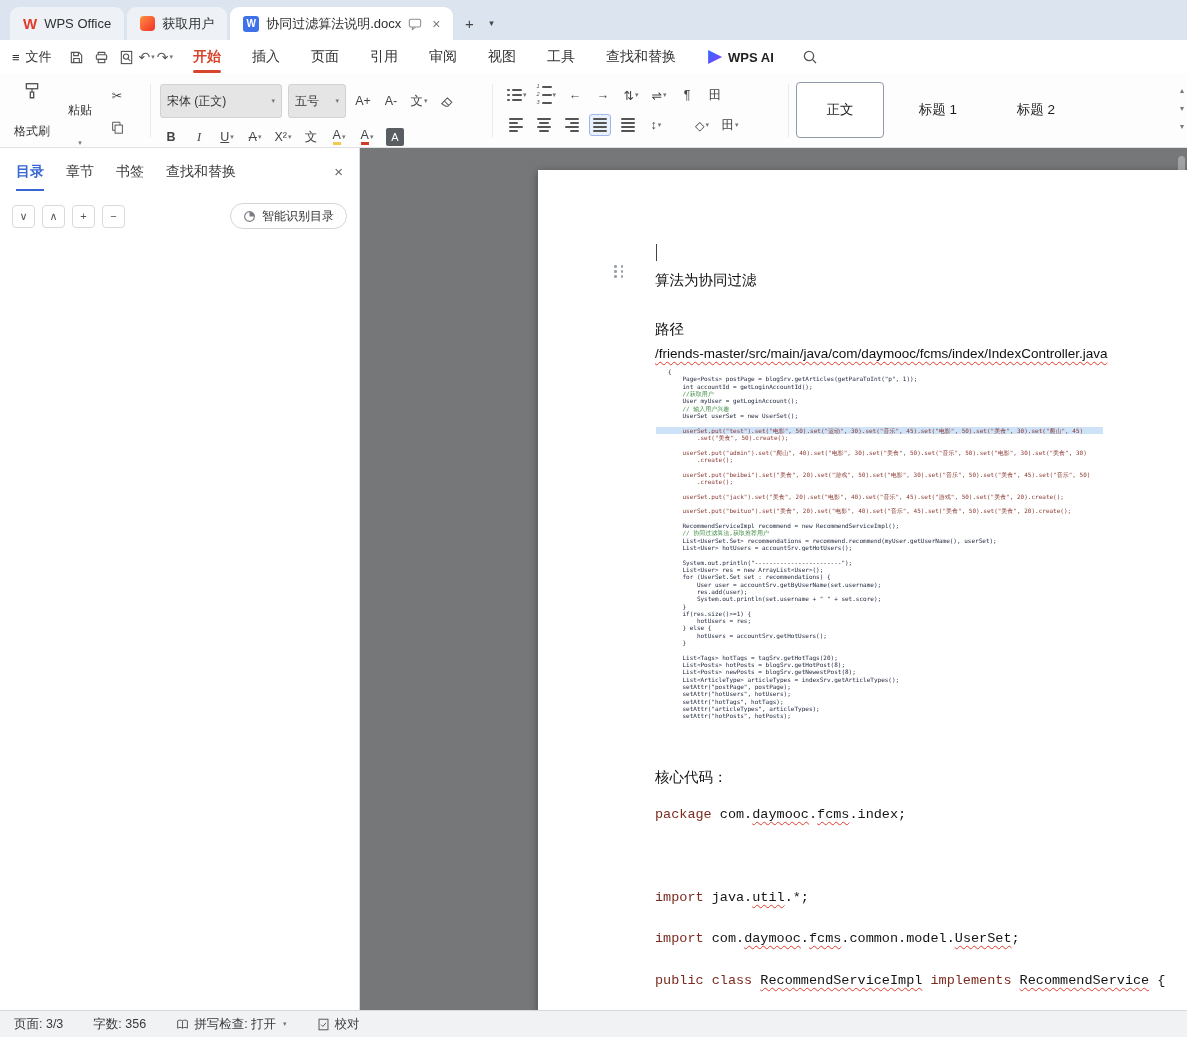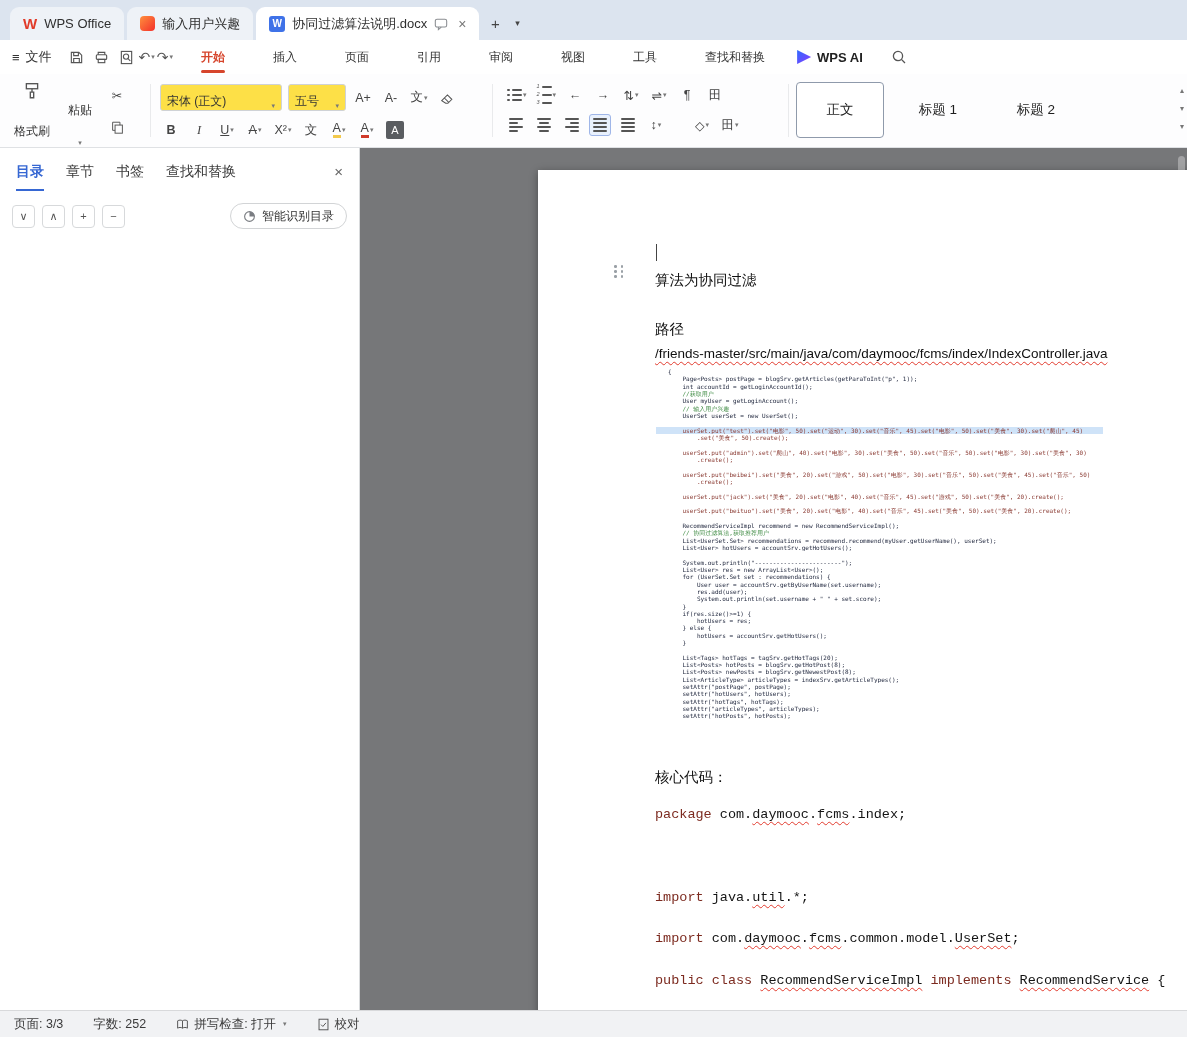--- a/index.html
+++ b/index.html
@@ -26,21 +26,21 @@
   .tb-btn.small { font-size:9px; width:18px; }
 
   
   .menubar { position:absolute; top:40px; left:0; right:0; height:34px; background:#fff;
              display:flex; align-items:center; padding:0 12px; font-size:13px; }
   .file-btn { display:flex; gap:6px; align-items:center; margin-right:12px; color:#333; }
   .mb-ic { width:25px; height:22px; display:flex; align-items:center; justify-content:center; color:#555; }
   .mb-grp { display:flex; align-items:center; margin-right:2px; }
   .mb-caret { font-size:7px; color:#777; margin-left:1px; }
   .glyph-ic { font-size:14px; color:#555; }
-  .rtabs { display:flex; gap:44px; margin-left:24px; font-size:12px; color:#333;
+  .rtabs { display:flex; gap:27px; margin-left:16px; font-size:14px; color:#333;
            height:34px; align-items:center; }
   .rtab { height:34px; display:flex; align-items:center; padding:0 2px; position:relative; }
   .rtab.active { color:#d6452c; font-weight:bold; }
   .rtab.active::after { content:""; position:absolute; left:2px; right:2px; bottom:1px;
                         height:3px; background:#d6452c; border-radius:2px; }
   .wps-ai { display:flex; align-items:center; gap:6px; margin-left:30px;
             font-size:13px; font-weight:bold; color:#222; }
   .ai-logo { width:14px; height:14px; background:linear-gradient(135deg,#2e6bff,#8a3bff);
              clip-path:polygon(0 0,100% 50%,0 100%); }
   .search-btn { margin-left:24px; }
@@ -49,22 +49,22 @@
   .ribbon { position:absolute; top:74px; left:0; right:0; height:74px;
             background:#fdfdfe; border-bottom:1px solid #dfe1e4; }
   .sep { position:absolute; top:10px; bottom:10px; width:1px; background:#e9eaec; }
   .g-clip { position:absolute; left:10px; top:8px; display:flex; gap:4px; align-items:center; }
   .bigbtn { width:44px; height:58px; display:flex; flex-direction:column; align-items:center;
             justify-content:space-between; gap:20px; font-size:12px; color:#333; border-radius:4px; }
   .smallcol { display:flex; flex-direction:column; gap:10px; align-items:center; color:#555; }
   .g-font { position:absolute; left:160px; top:10px; }
   .rrow { display:flex; align-items:center; gap:6px; }
   .rrow + .rrow { margin-top:8px; }
-  .combo { height:27px; border:1px solid #cfd2d6; border-radius:3px; background:#fde047;
-           display:flex; align-items:flex-end; justify-content:space-between; padding:0 6px;
+  .combo { height:34px; border:1px solid #cfd2d6; border-radius:3px; background:#e5e5e5;
+           display:flex; align-items:center; justify-content:space-between; padding:0 6px;
            font-size:12px; color:#333; }
   .combo .cr { font-size:7px; color:#777; margin-left:6px; }
   .icbtn { min-width:22px; height:22px; display:flex; align-items:center; justify-content:center;
            font-size:12.5px; color:#444; border-radius:3px; gap:1px; padding:0 2px; }
   .icbtn .cr { font-size:7px; color:#777; }
   .lb { font-weight:bold; } .li { font-style:italic; font-family:"Liberation Serif",serif; }
   .lu { text-decoration:underline; } .ls { text-decoration:line-through; }
   .bar-under { border-bottom:3px solid #d03a2a; line-height:1.05; }
   .bar-hl { border-bottom:3px solid #f2c94c; line-height:1.05; }
   .shadebox { width:18px; height:18px; background:#5a5d61; color:#fff; display:flex;
@@ -138,21 +138,21 @@
 </head>
 <body>
 
 <div class="titlebar">
   <div class="ttab">
     <span class="wps-w">W</span>
     <span>WPS Office</span>
   </div>
   <div class="ttab">
     <span class="docer-ic"></span>
-    <span>输入用户兴趣</span>
+    <span>获取用户</span>
   </div>
   <div class="ttab active">
     <span class="wdoc-ic">W</span>
     <span>协同过滤算法说明.docx</span>
     <span>
       <svg width="14" height="14" viewBox="0 0 16 16" fill="none" stroke="#8a8d91" stroke-width="1.2">
         <rect x="1.5" y="2.5" width="13" height="9" rx="2"></rect>
         <path d="M5 11.5 L5 14.5 L8.3 11.5"></path>
       </svg>
     </span>
@@ -470,21 +470,21 @@
     <div class="mono-p" style="top:637px"><span class="kw">package</span><span> com.</span><span class="wavy">daymooc</span><span>.</span><span class="wavy">fcms</span><span>.index;</span></div>
     <div class="mono-p" style="top:720px"><span class="kw">import</span><span> java.</span><span class="wavy">util</span><span>.*;</span></div>
     <div class="mono-p" style="top:803px"><span class="kw">public class</span><span> </span><span class="wavy">RecommendServiceImpl</span><span> </span><span class="kw">implements</span><span> </span><span class="wavy">RecommendService</span><span> {</span></div>
     <div class="mono-p" style="top:761px"><span class="kw">import</span><span> com.</span><span class="wavy">daymooc</span><span>.</span><span class="wavy">fcms</span><span>.common.model.</span><span class="wavy">UserSet</span><span>;</span></div>
   </div>
   <div class="scrollthumb"></div>
 </div>
 
 <div class="statusbar">
   <span class="sb-item">页面: 3/3</span>
-  <span class="sb-item">字数: 252</span>
+  <span class="sb-item">字数: 356</span>
   <span class="sb-item">
     <svg width="13" height="13" viewBox="0 0 16 16" fill="none" stroke="#555" stroke-width="1.2">
       <path d="M2 3.5c2-1.2 4-1.2 6 0c2-1.2 4-1.2 6 0v9c-2-1.2-4-1.2-6 0c-2-1.2-4-1.2-6 0z"></path>
       <path d="M8 3.5v9"></path>
     </svg>
     <span>拼写检查: 打开</span>
     <span class="sb-caret">▾</span>
   </span>
   <span class="sb-item">
     <svg width="13" height="13" viewBox="0 0 16 16" fill="none" stroke="#555" stroke-width="1.2">

